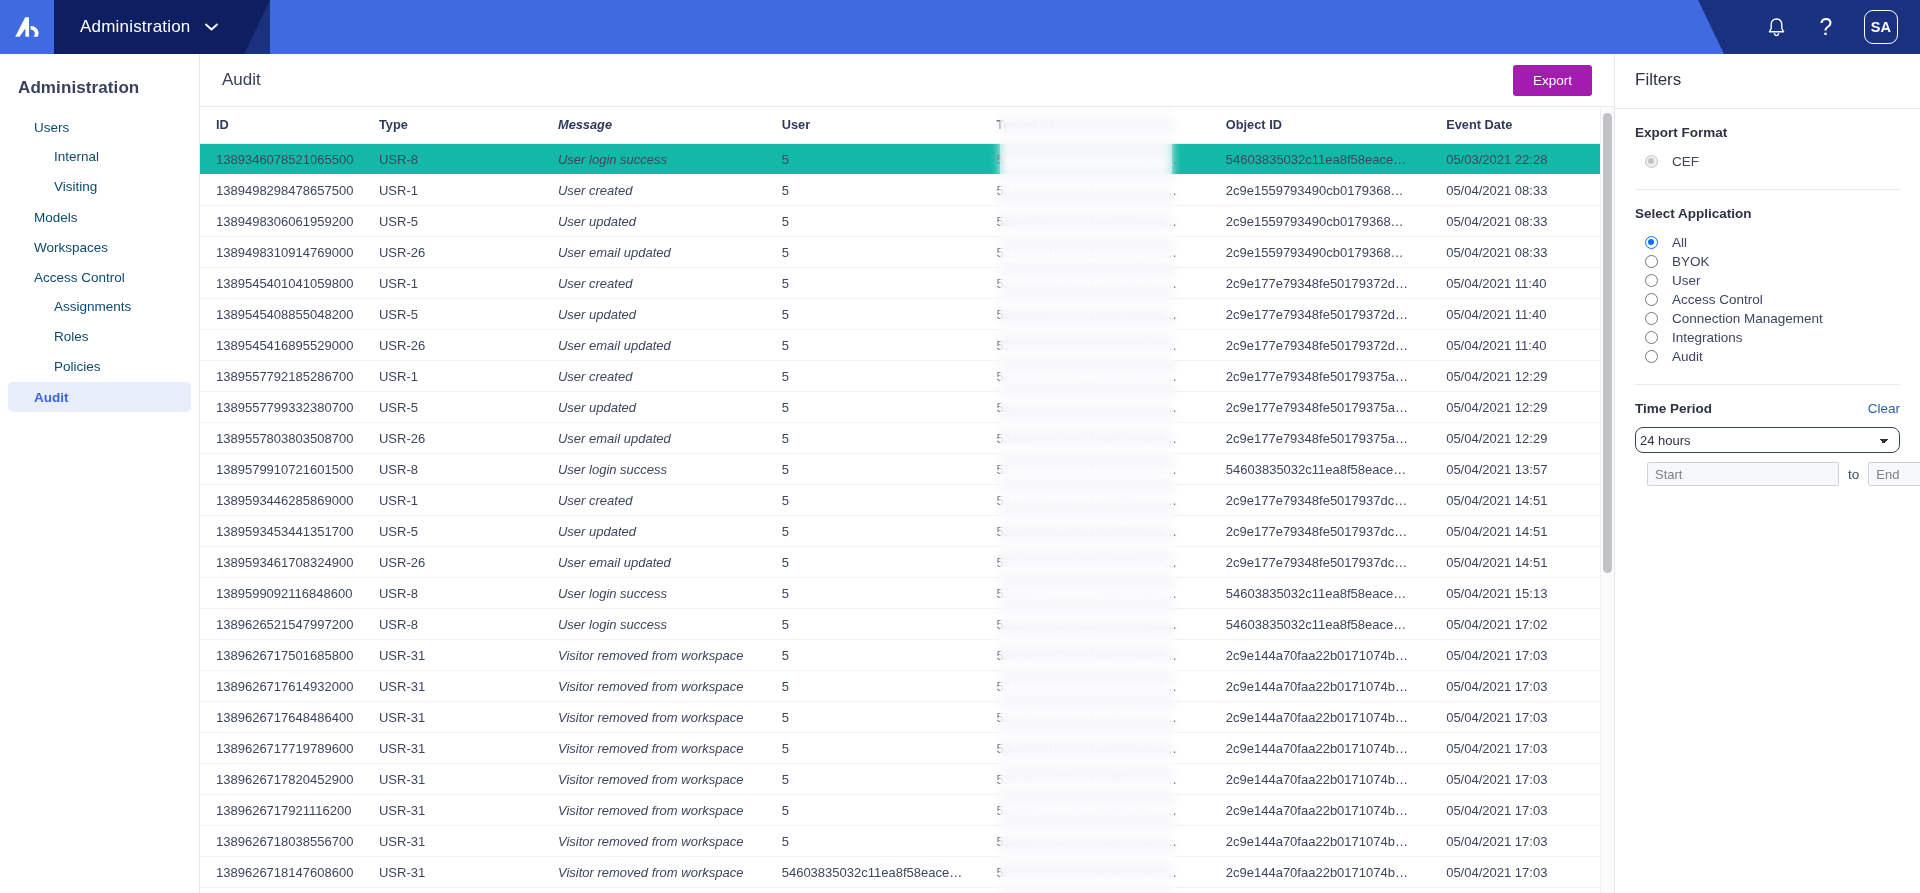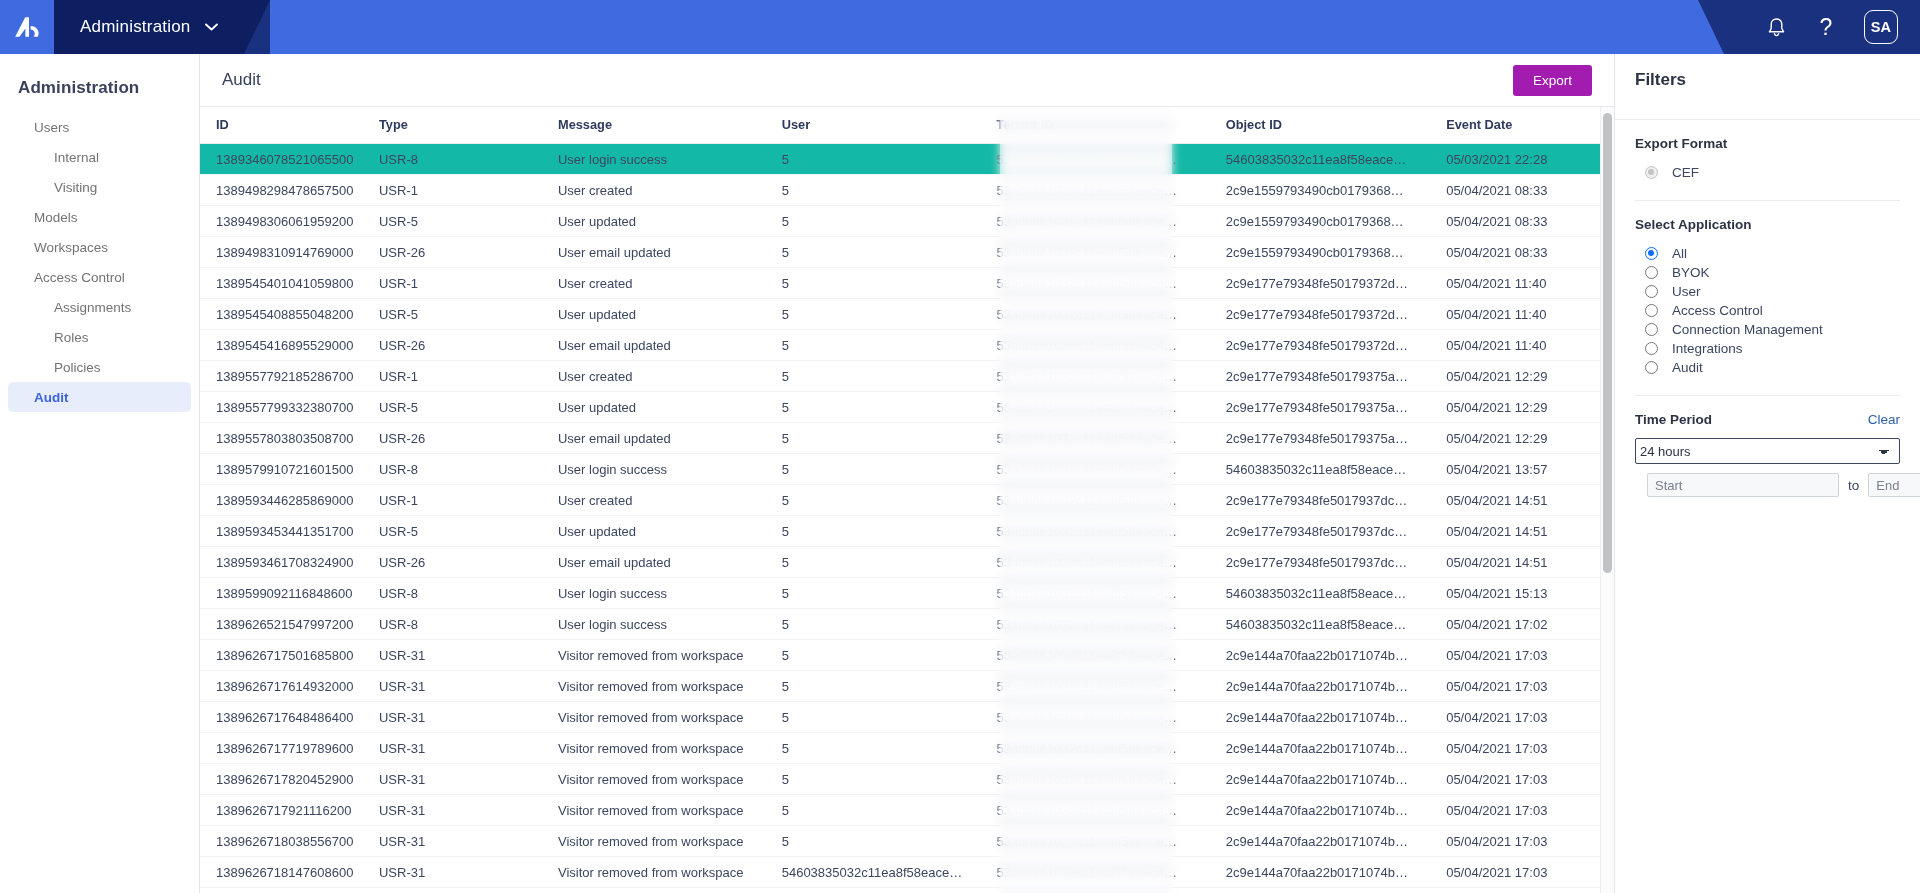--- a/index.html
+++ b/index.html
@@ -84,29 +84,29 @@
     border-right: 1px solid #e3e6ec;
     padding-top: 8px;
     overflow: hidden;
   }
   .sidebar-title {
     font-size: 17px; font-weight: 700; color: #39415c;
     padding: 16px 0 14px 18px;
     letter-spacing: .1px;
   }
   .nav-item {
-    font-size: 13.5px; color: #737373;
+    font-size: 13.5px; color: #0c4a6e;
     padding: 8px 0 8px 26px;
     height: 30px; display: flex; align-items: center;
     margin: 0 8px 0 8px;
     border-radius: 5px;
     cursor: pointer;
     white-space: nowrap;
   }
-  .nav-item.sub { padding-left: 46px; }
+  .nav-item.sub { padding-left: 46px; align-items: flex-end; }
   .nav-item.active { background: #e8edfb; color: #3c63e0; font-weight: 700; }
 
   
   .main {
     flex: 1 1 auto; min-width: 0;
     display: flex; flex-direction: column;
     border-right: 1px solid #e3e6ec;
     position: relative;
     background: #fff;
   }
@@ -138,21 +138,21 @@
   table.audit tbody td {
     font-size: 13px; color: #3c4661;
     padding: 7.5px 6px 7.5px 0;
     white-space: nowrap; overflow: hidden; text-overflow: ellipsis;
     border-bottom: 1px solid #f2f3f6;
   }
   table.audit tbody tr.selected td { background: #14b8a6; }
   table.audit tbody tr { cursor: pointer; }
   th.c-id, td.c-id { width: 160px; padding-left: 16px !important; }
   th.c-type, td.c-type { width: 160px; }
-  th.c-msg, td.c-msg { width: 200px; }
+  th.c-msg, td.c-msg { width: 200px; font-style: italic; }
   th.c-user, td.c-user { width: 192px; }
   th.c-tenant, td.c-tenant { width: 205px; }
   th.c-obj, td.c-obj { width: 197px; }
   th.c-date, td.c-date { width: 150px; }
 
   
   .blur-mask {
     position: absolute;
     left: 800px; top: 0px; width: 172px; height: 100%;
     pointer-events: none;
@@ -184,22 +184,22 @@
   }
 
   
   .filters {
     width: 305px; flex: 0 0 305px;
     background: #ffffff;
     display: flex; flex-direction: column;
     overflow: hidden;
   }
   .filters-head {
-    padding: 16px 20px 29px 20px;
-    font-size: 17px; font-weight: 700; color: #2c3345;
+    padding: 16px 20px 18px 20px;
+    font-size: 17px; font-weight: 400; color: #2c3345;
     border-bottom: 1px solid #e8eaee;
   }
   .f-section { padding: 16px 20px 4px 20px; }
   .f-label { font-size: 13.5px; font-weight: 700; color: #2c3345; margin-bottom: 12px; }
   .f-row-head { display: flex; align-items: center; justify-content: space-between; margin-bottom: 11px; gap: 18px; }
   .f-clear { font-size: 13.5px; color: #2b5ea8; cursor: pointer; }
   .radio-row {
     display: flex; align-items: center; gap: 14px;
     padding: 2px 0 2px 10px; cursor: pointer;
   }
@@ -217,21 +217,21 @@
   .radio.disabled::after {
     content:""; position:absolute; left: 2.2px; top: 2.2px;
     width: 6.2px; height: 6.2px; border-radius: 50%; background: #c3c3c3;
   }
   .radio-label { font-size: 13.5px; color: #3c4661; }
   .divider { height: 1px; background: #e8eaee; margin: 14px 20px 0 20px; }
 
   select.period {
     width: 100%; height: 26px;
     font-family: inherit; font-size: 13px; color: #2c3345;
-    border: 1px solid #3c4661; border-radius: 2px;
+    border: 1px solid #3c4661; border-radius: 8px;
     background: #fff;
     padding: 0 4px;
     cursor: pointer;
     -webkit-appearance: none; appearance: none;
     background-image:
       linear-gradient(45deg, transparent 50%, #2c3345 50%),
       linear-gradient(135deg, #2c3345 50%, transparent 50%);
     background-position: calc(100% - 15px) 11px, calc(100% - 10px) 11px;
     background-size: 5px 5px, 5px 5px;
     background-repeat: no-repeat;

